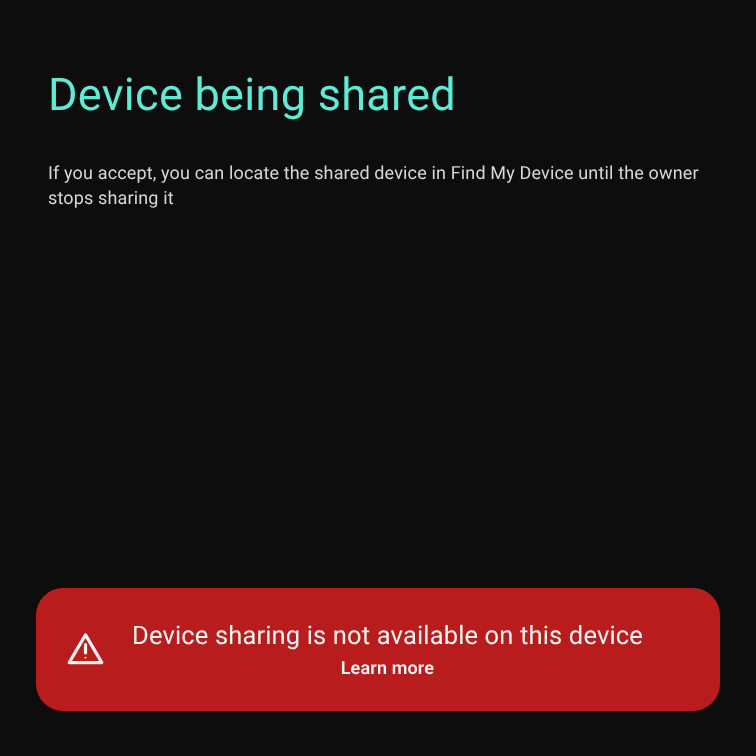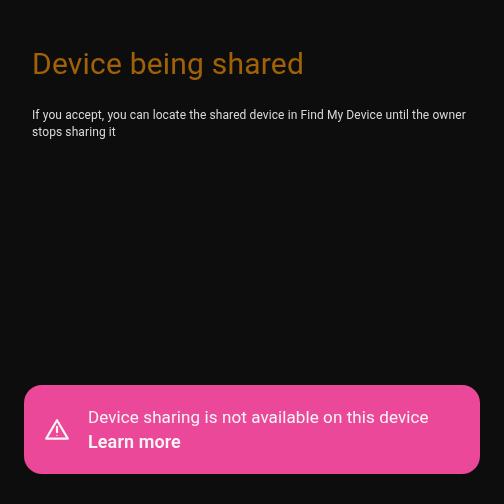--- a/index.html
+++ b/index.html
@@ -15,37 +15,37 @@
       color: #e3e3e3;
       position: relative;
       overflow: hidden;
     }
     .content {
       padding: 46px 32px 0 32px;
     }
     .title {
       font-size: 30px;
       font-weight: 400;
-      color: #a16207;
+      color: #5eead4;
       margin-bottom: 26px;
       letter-spacing: 0.2px;
     }
     .description {
       font-size: 12px;
       font-weight: 400;
       color: #d8d8d8;
       line-height: 1.45;
       letter-spacing: 0.1px;
     }
     .error-banner {
       position: absolute;
       left: 24px;
       right: 24px;
       bottom: 30px;
-      background: #ec4899;
+      background: #b91c1c;
       border-radius: 18px;
       padding: 22px 24px 22px 20px;
       display: flex;
       align-items: center;
       gap: 18px;
     }
     .warning-icon {
       flex-shrink: 0;
       width: 26px;
       height: 26px;
@@ -62,25 +62,26 @@
       flex-direction: column;
       gap: 4px;
     }
     .error-message {
       font-size: 17px;
       font-weight: 400;
       color: #f5f5f5;
       letter-spacing: 0.1px;
     }
     .learn-more {
-      font-size: 18px;
+      font-size: 12px;
       font-weight: 600;
       color: #f5f5f5;
       cursor: pointer;
       letter-spacing: 0.1px;
+      text-align: center;
     }
   </style>
 </head>
 <body>
 
 <div class="content">
   <h1 class="title">Device being shared</h1>
   <p class="description">If you accept, you can locate the shared device in Find My Device until the owner stops sharing it</p>
 </div>
 

